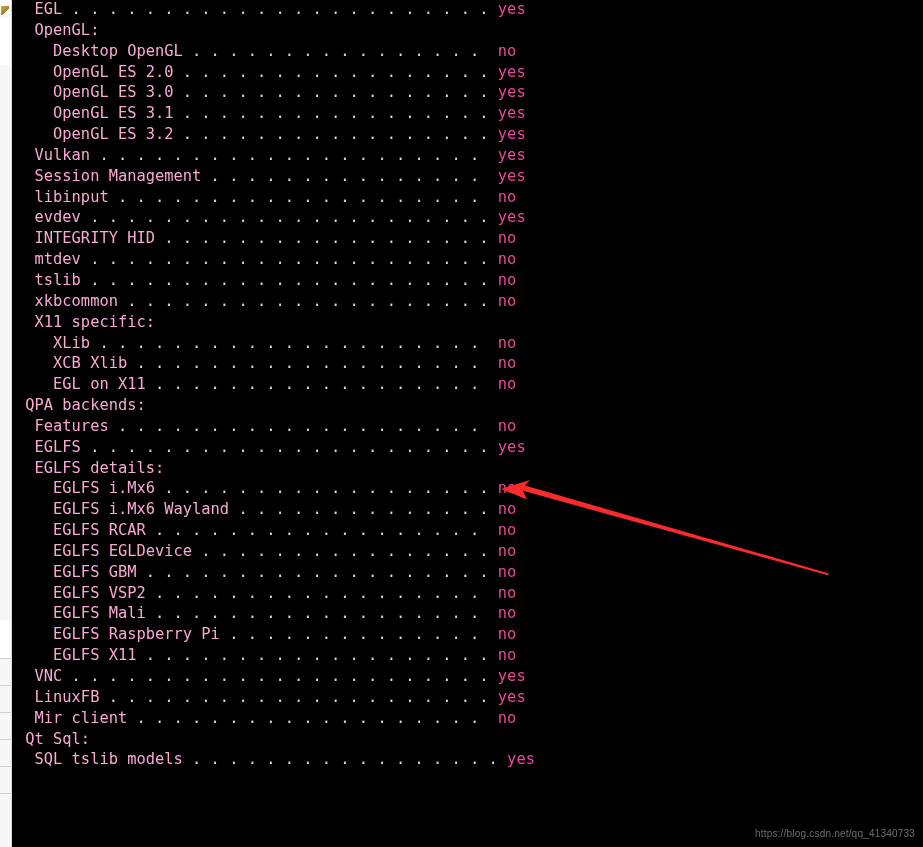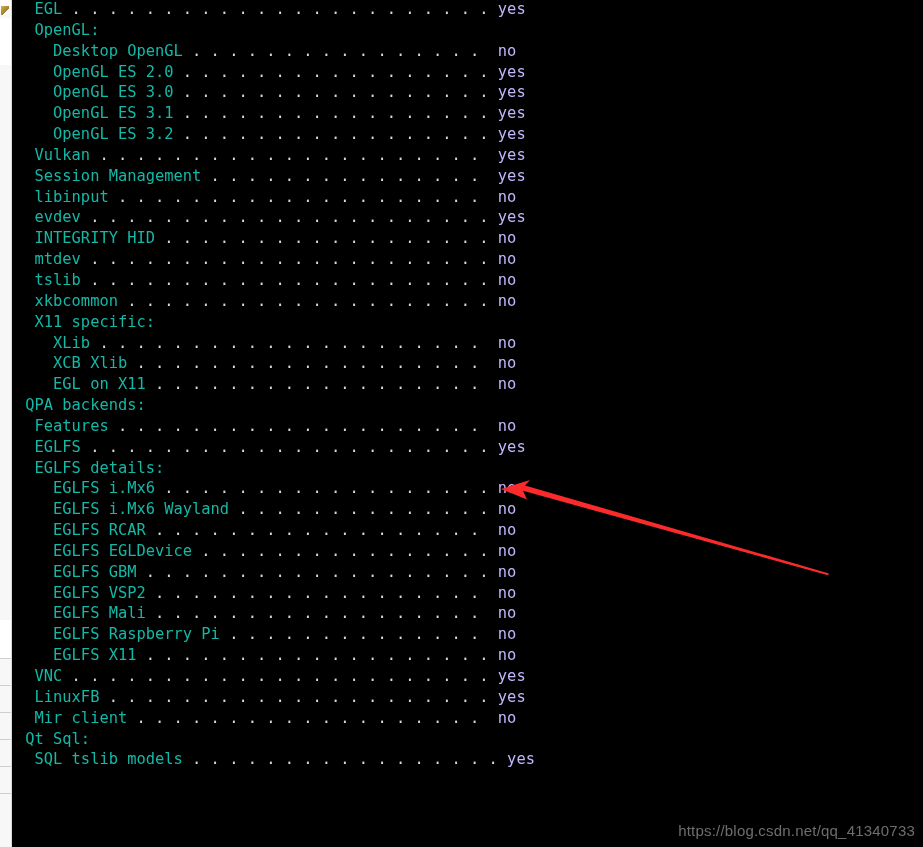--- a/index.html
+++ b/index.html
@@ -77,41 +77,41 @@
   .tline {
     height: 20.85px;
     line-height: 20.85px;
     font-size: 15.4px;
     letter-spacing: 0px;
     white-space: pre;
     color: #e8e8e8;
     padding-left: 4px;
     box-sizing: border-box;
   }
-  .tline .label { color: #14b8a6; }
+  .tline .label { color: #f9a8d4; }
   .tline .dots  { color: #d9d9d9; }
-  .tline .val   { color: #c4b5fd; }
+  .tline .val   { color: #ec4899; }
 
   
   #arrow-annotation {
     position: absolute;
     left: 480px;
     top: 470px;
     width: 360px;
     height: 130px;
     pointer-events: none;
   }
 
   
   #watermark {
     position: absolute;
     right: 8px;
     bottom: 8px;
     font-family: "Liberation Sans", sans-serif;
-    font-size: 15px;
+    font-size: 10px;
     color: #6e6e6e;
     letter-spacing: .2px;
     white-space: nowrap;
   }
 </style>
 </head>
 <body>
 
 <div id="screen">
 

